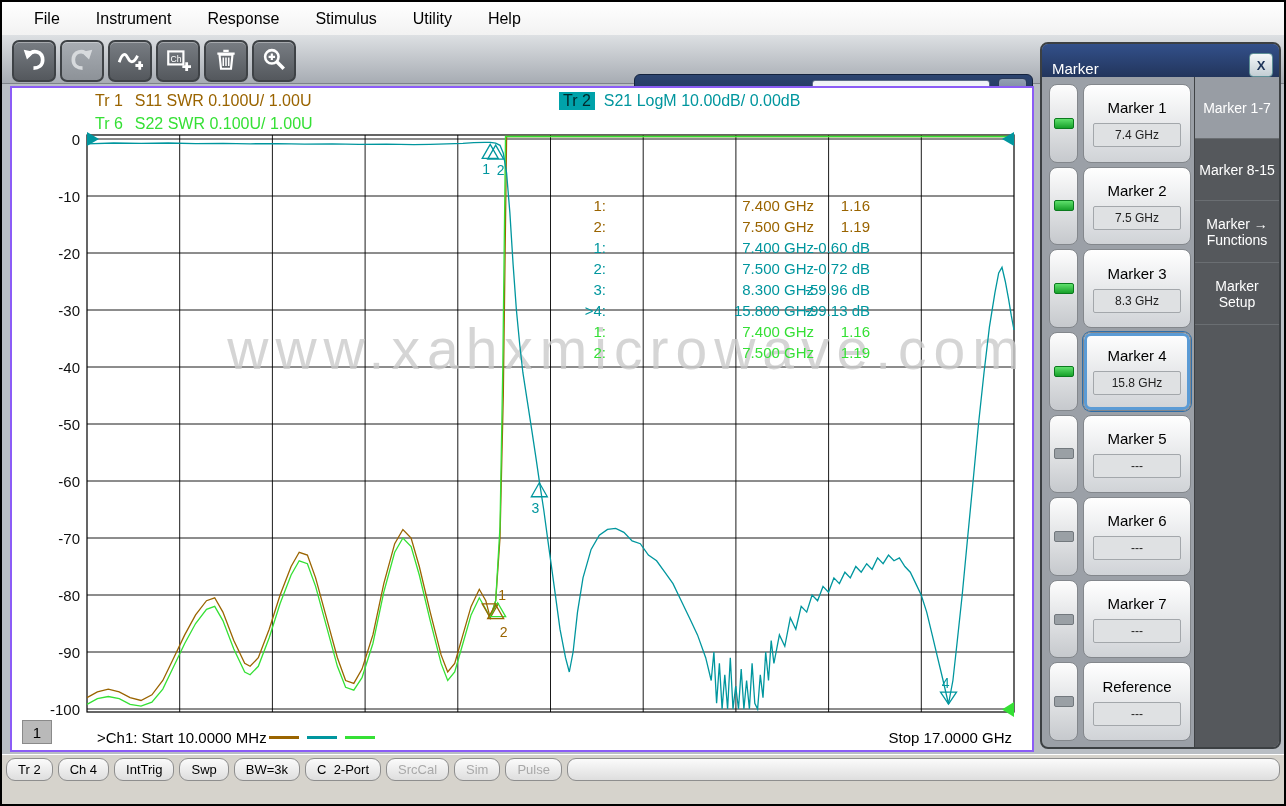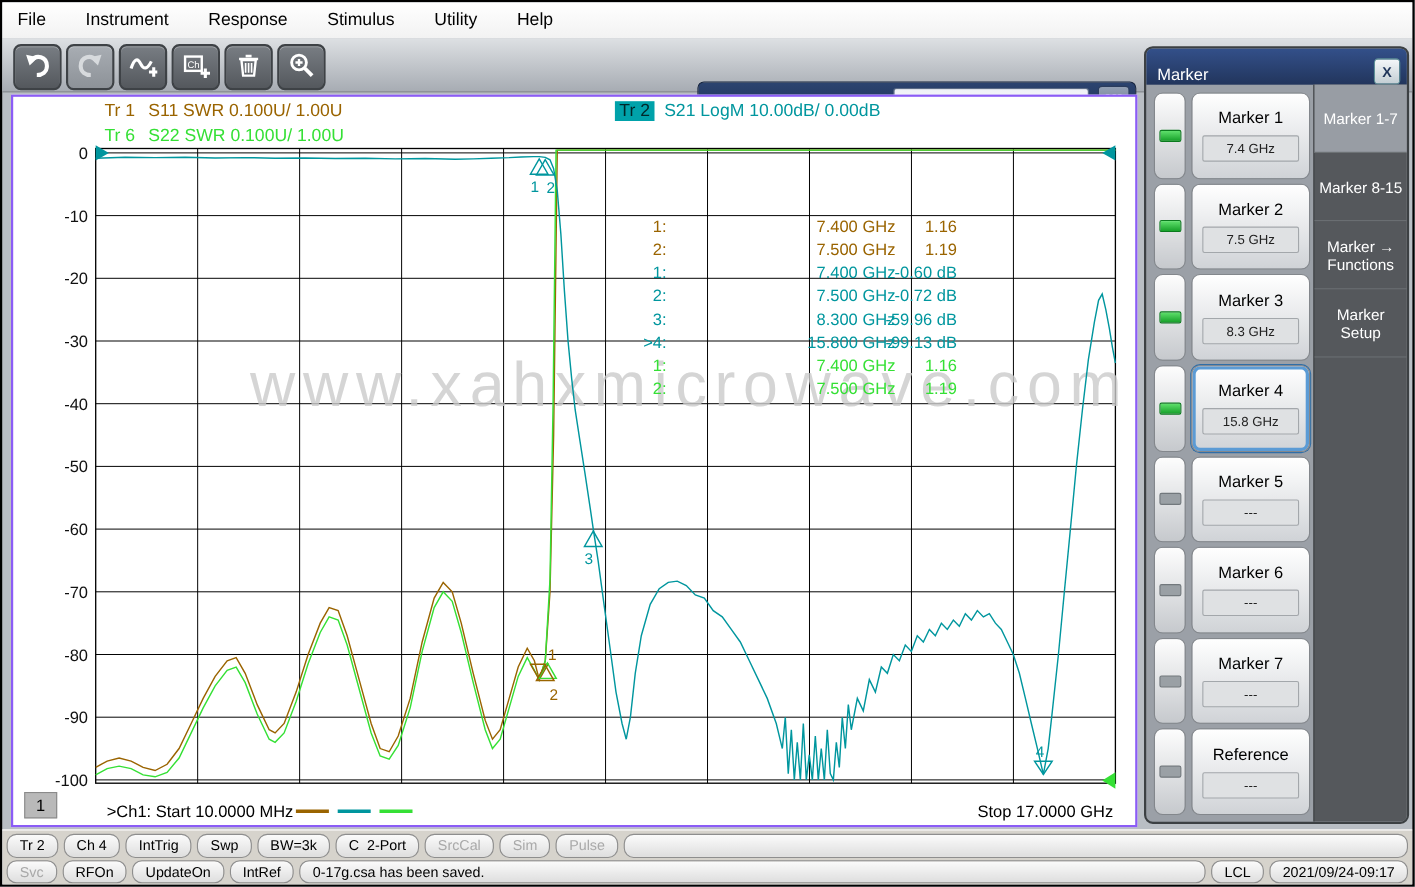--- a/index.html
+++ b/index.html
@@ -1,20 +1,20 @@
 <!DOCTYPE html>
 <html><head>
 <meta charset="utf-8">
 <style>
   html,body{margin:0;padding:0;background:#222;}
   .screen{position:relative;width:1286px;height:806px;background:#b9bec4;border:2px solid #000;
           box-sizing:border-box;overflow:hidden;font-family:"Liberation Sans",sans-serif;-webkit-font-smoothing:antialiased;}
   
   .menubar{position:absolute;left:0;top:0;width:100%;height:33px;background:linear-gradient(#ffffff,#f2f2f2);
-           display:flex;align-items:center;gap:36px;padding-left:14px;box-sizing:border-box;font-size:16px;color:#000;}
+           display:flex;align-items:center;gap:36px;padding-left:32px;box-sizing:border-box;font-size:16px;color:#000;}
   .menu-item{cursor:default;}
   
   .toolbar{position:absolute;left:0;top:33px;width:100%;height:48px;background:linear-gradient(#dde0e3,#a7acb3);
            border-bottom:1px solid #7d8288;}
   .tbtn{position:absolute;top:5px;width:40px;height:38px;border-radius:7px;border:2px solid #3e4246;
         background:linear-gradient(#787d83,#54585d);box-shadow:inset 0 1px 0 rgba(255,255,255,.35);
         display:flex;align-items:center;justify-content:center;}
   .tbtn.disabled{background:linear-gradient(#a8adb3,#8d9298);}
   .mk-entry{position:absolute;left:632px;top:39px;width:399px;height:36px;border-radius:6px;
             background:linear-gradient(#2c4470,#1c2f52);border:1px solid #14223d;display:flex;align-items:center;
@@ -346,24 +346,15 @@
         <div class="chip">Ch 4</div>
         <div class="chip">IntTrig</div>
         <div class="chip">Swp</div>
         <div class="chip">BW=3k</div>
         <div class="chip">C  2-Port</div>
         <div class="chip off">SrcCal</div>
         <div class="chip off">Sim</div>
         <div class="chip off">Pulse</div>
         <div class="chip filler"></div>
       </div>
-    <div class="srow" id="srow2">
-        <div class="chip off">Svc</div>
-        <div class="chip">RFOn</div>
-        <div class="chip">UpdateOn</div>
-        <div class="chip">IntRef</div>
-        <div class="chip msg">0-17g.csa has been saved.</div>
-        <div class="chip">LCL</div>
-        <div class="chip">2021/09/24-09:17</div>
-      </div>
   </div>
 
 </div>
 
 </body></html>

